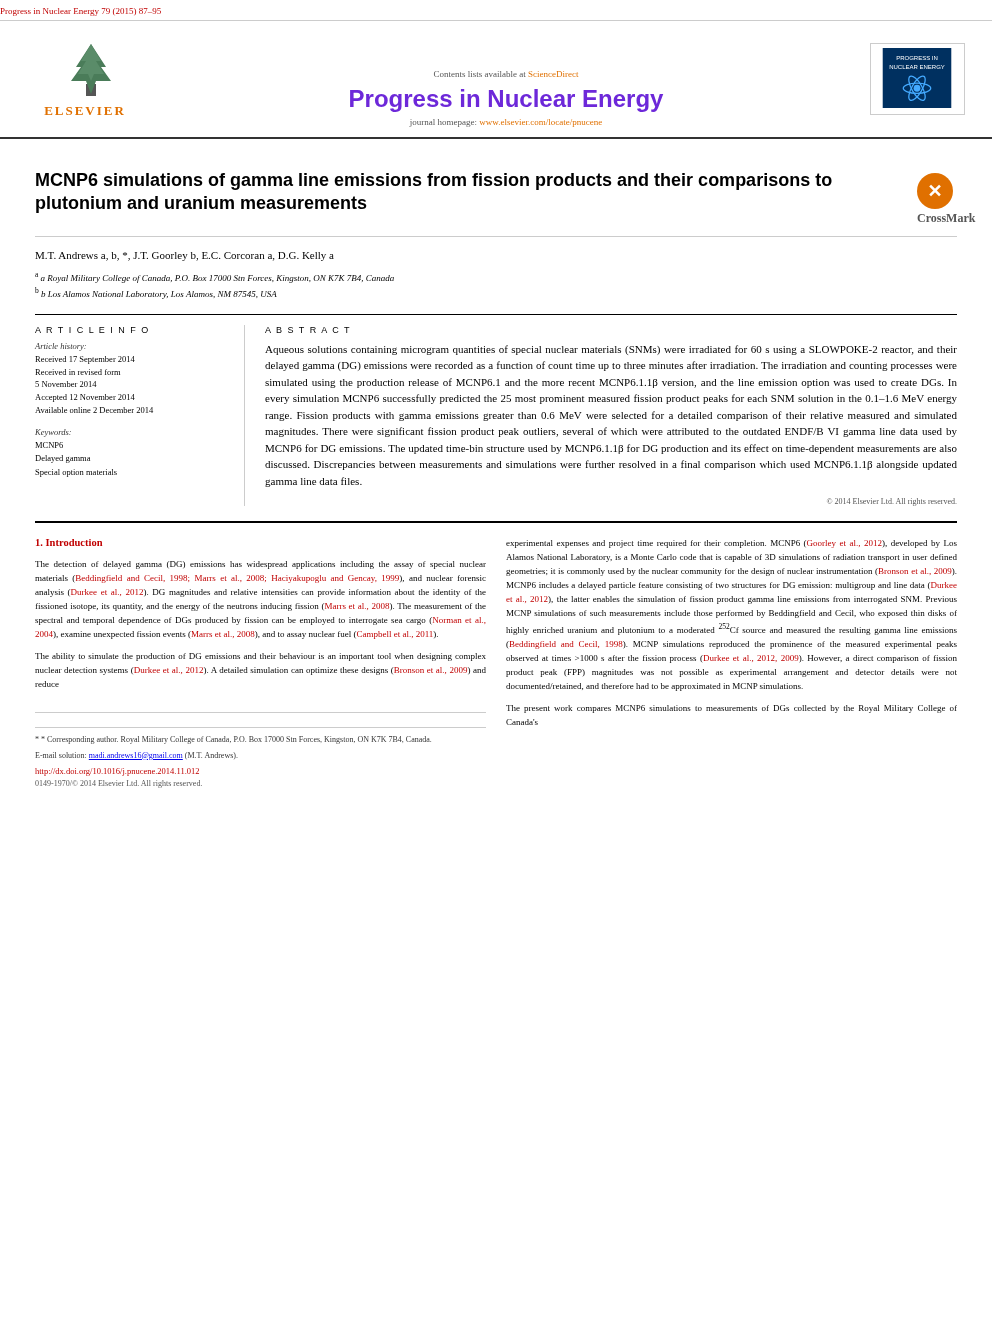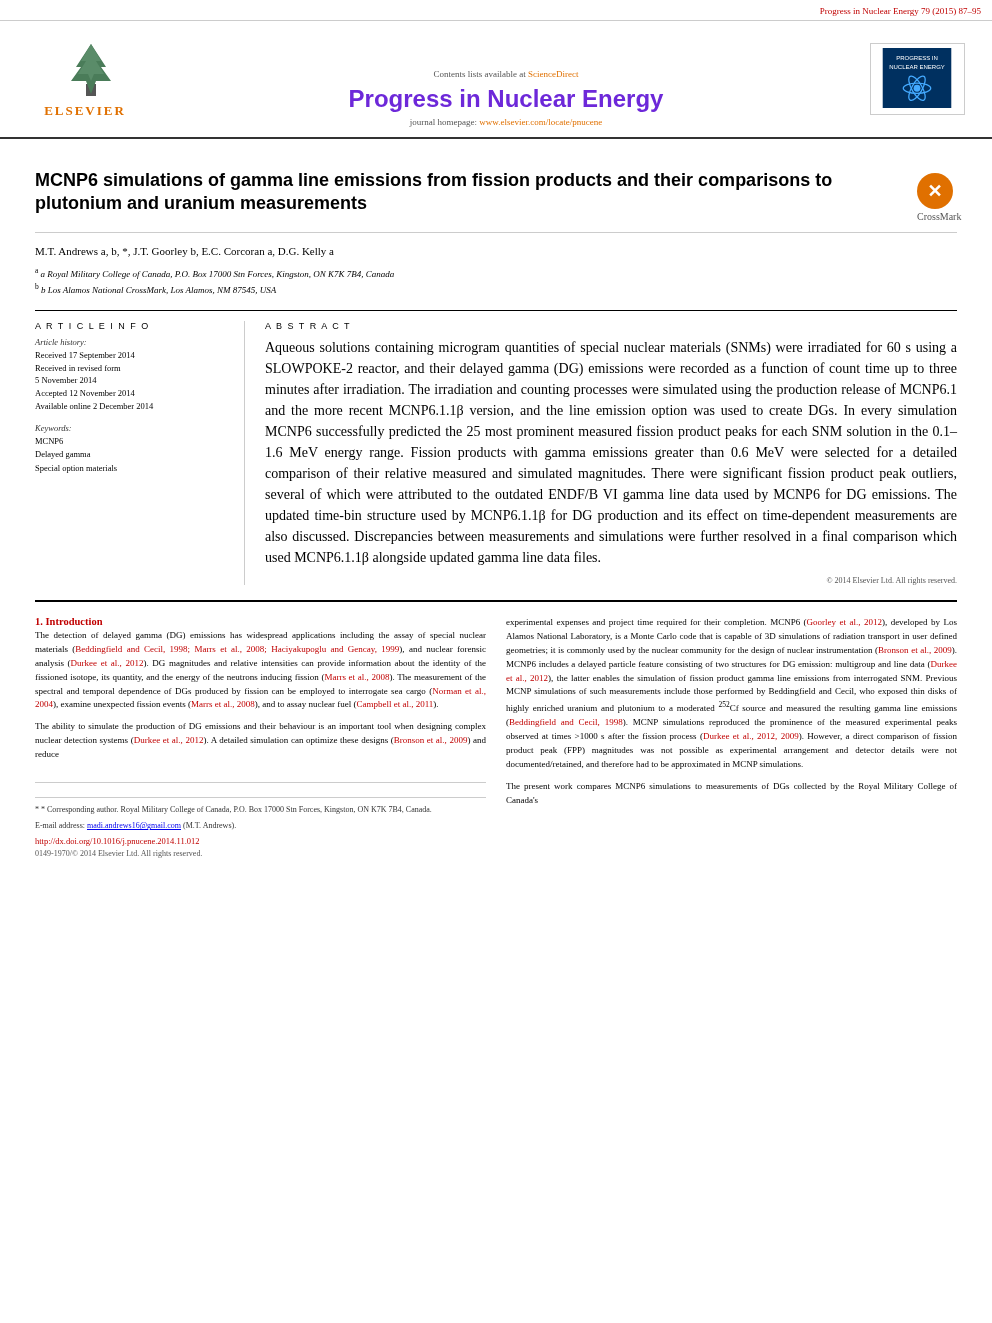--- a/index.html
+++ b/index.html
@@ -7,22 +7,22 @@
       background: #fff;
       font-family: "Times New Roman", Times, serif;
       font-size: 10px;
       color: #000;
       width: 992px;
       min-height: 1323px;
     }
 
     
     .journal-bar {
-      text-align: right;
-      padding: 6px 11px 4px;
+      text-align: left;
+      padding: 6px 0 4px;
       font-size: 9px;
       color: #c00000;
       border-bottom: 1px solid #ccc;
     }
 
     
     .header-area {
       display: flex;
       align-items: center;
       padding: 10px 20px;
@@ -129,24 +129,25 @@
       border-radius: 50%;
       background: #e07000;
       display: flex;
       align-items: center;
       justify-content: center;
       color: white;
       font-size: 18px;
       font-weight: bold;
     }
     .crossmark-label {
-      font-size: 10px;
+      font-size: 12px;
       text-align: right;
       color: #555;
       margin-top: 2px;
+      font-weight: bold;
     }
 
     
     .authors {
       font-size: 11px;
       margin-bottom: 8px;
       color: #000;
     }
 
     
@@ -205,21 +206,21 @@
     }
     .abstract-heading {
       font-size: 9px;
       font-variant: small-caps;
       letter-spacing: 1.5px;
       color: #000;
       margin-bottom: 6px;
       font-family: Arial, sans-serif;
     }
     .abstract-text {
-      font-size: 14px;
+      font-size: 11px;
       line-height: 1.5;
       text-align: justify;
       color: #000;
     }
     .copyright {
       text-align: right;
       font-size: 8px;
       color: #555;
       margin-top: 8px;
     }
@@ -234,21 +235,21 @@
     .body-left {
       flex: 1;
     }
     .body-right {
       flex: 1;
     }
     .section-title {
       font-size: 10.5px;
       font-weight: bold;
       color: #c00000;
-      margin-bottom: 2px;
+      margin-bottom: 10px;
     }
     .body-text {
       font-size: 9px;
       line-height: 1.55;
       text-align: justify;
       color: #000;
     }
     .body-text .cite-link {
       color: #c00000;
       text-decoration: none;
@@ -341,21 +342,21 @@
       <div class="crossmark-label">CrossMark</div>
     </div>
   </div>
 
   <div class="authors">
     <span>M.T. Andrews a, b, *, J.T. Goorley b, E.C. Corcoran a, D.G. Kelly a</span>
   </div>
 
   <div class="affiliations">
     <div><sup>a</sup> <span>a Royal Military College of Canada, P.O. Box 17000 Stn Forces, Kingston, ON K7K 7B4, Canada</span></div>
-    <div><sup>b</sup> <span>b Los Alamos National CrossMark, Los Alamos, NM 87545, USA</span></div>
+    <div><sup>b</sup> <span>b Los Alamos National Laboratory, Los Alamos, NM 87545, USA</span></div>
   </div>
 
   <div class="two-col">
 
     <div class="article-info">
       <div class="section-heading">A R T I C L E   I N F O</div>
 
       <div class="info-subsection">
         <div class="info-label">Article history:</div>
         <div class="info-text">Received 17 September 2014</div>
@@ -392,21 +393,21 @@
       <div class="body-text body-para">
         The ability to simulate the production of DG emissions and their behaviour is an important tool when designing complex nuclear detection systems (<a href="#" class="cite-link">Durkee et al., 2012</a>). A detailed simulation can optimize these designs (<a href="#" class="cite-link">Bronson et al., 2009</a>) and reduce
       </div>
 
       <div class="footer-area">
         <hr class="thin">
         <div class="footnote-text">
           * <span>* Corresponding author. Royal Military College of Canada, P.O. Box 17000 Stn Forces, Kingston, ON K7K 7B4, Canada.</span>
         </div>
         <div class="footnote-text">
-          <span>E-mail address:</span>
+          <span>E-mail solution:</span>
           <a href="#" class="cite-link"><span>madi.andrews16@gmail.com</span></a>
           <span>(M.T. Andrews).</span>
         </div>
         <a href="#" class="footer-link"><span>http://dx.doi.org/10.1016/j.pnucene.2014.11.012</span></a>
         <div class="footer-copyright">0149-1970/© 2014 Elsevier Ltd. All rights reserved.</div>
       </div>
     </div>
 
     <div class="body-right">
       <div class="body-text body-para">

